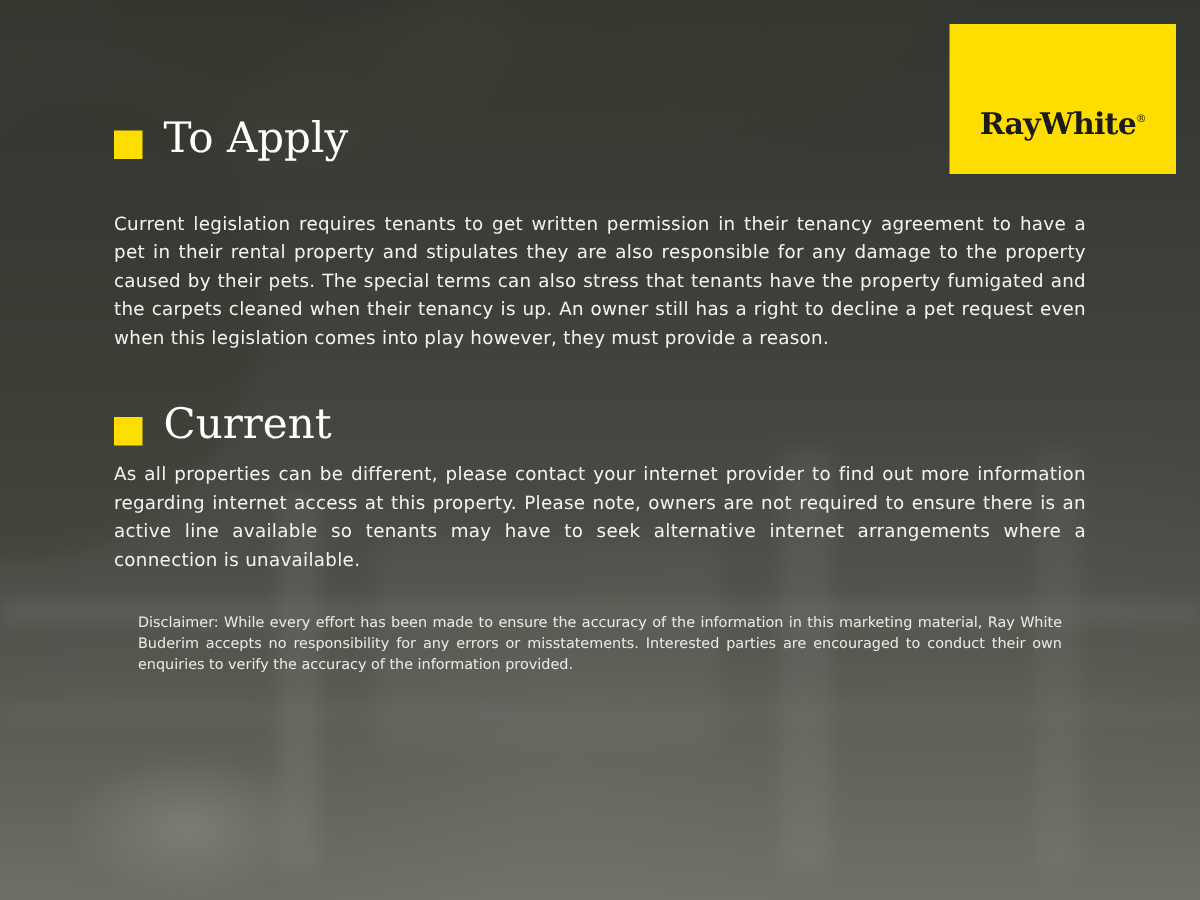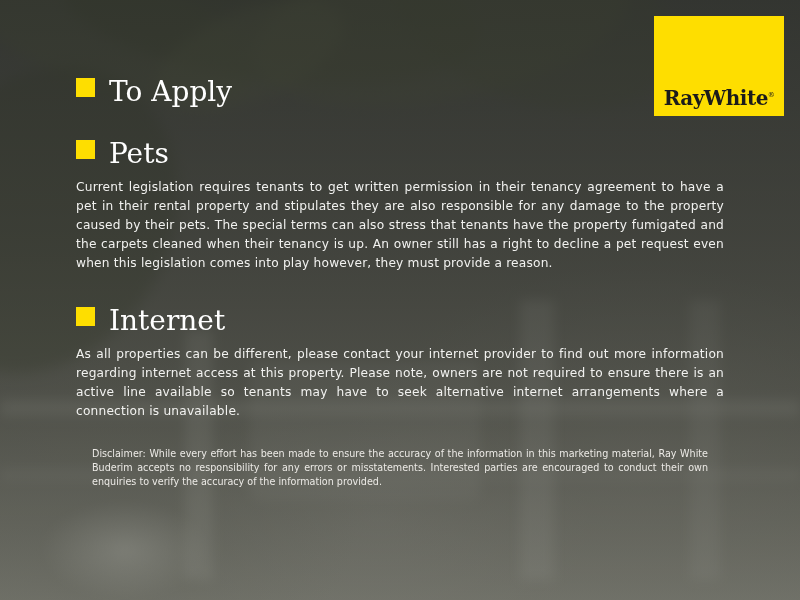--- a/index.html
+++ b/index.html
@@ -67,27 +67,27 @@
     left: 40px; top: 500px; width: 170px; height: 100px;
     background: radial-gradient(ellipse at center, rgba(245,245,235,0.55), rgba(245,245,235,0) 70%);
     filter: blur(4px);
   }
 
   
   .logo-box {
     position: absolute;
     right: 16px;
     top: 16px;
-    width: 130px;
+    width: 151px;
     height: 100px;
     background: #fede00;
     display: flex;
     align-items: flex-end;
     justify-content: center;
-    padding-bottom: 8px;
+    padding-bottom: 24px;
     box-sizing: border-box;
   }
   .logo-text {
     font-family: "DejaVu Serif", serif;
     font-weight: bold;
     font-size: 20px;
     color: #1b1b1b;
     letter-spacing: -0.5px;
     line-height: 1;
     position: relative;
@@ -103,21 +103,21 @@
     position: absolute;
     left: 76px;
     top: 78px;
     width: 648px;
   }
 
   .section { margin-bottom: 4px; }
 
   .sec-head {
     display: flex;
-    align-items: flex-start;
+    align-items: flex-end;
     gap: 14px;
     margin-bottom: 10px;
   }
   .sq {
     width: 19px;
     height: 19px;
     background: #fede00;
     flex: 0 0 auto;
   }
   .sec-title {
@@ -178,31 +178,27 @@
   <div class="content">
 
     <div class="section sec-apply">
       <div class="sec-head">
         <div class="sq"></div>
         <div class="sec-title">To Apply</div>
       </div>
     </div>
 
     <div class="section sec-pets">
-      <div class="sec-head">
-        <div class="sq"></div>
-        <div class="sec-title">Pets</div>
-      </div>
       <p class="body-text">Current legislation requires tenants to get written permission in their tenancy agreement to have a pet in their rental property and stipulates they are also responsible for any damage to the property caused by their pets. The special terms can also stress that tenants have the property fumigated and the carpets cleaned when their tenancy is up. An owner still has a right to decline a pet request even when this legislation comes into play however, they must provide a reason.</p>
     </div>
 
     <div class="section sec-net">
       <div class="sec-head">
         <div class="sq"></div>
-        <div class="sec-title">Internet</div>
+        <div class="sec-title">Current</div>
       </div>
       <p class="body-text">As all properties can be different, please contact your internet provider to find out more information regarding internet access at this property. Please note, owners are not required to ensure there is an active line available so tenants may have to seek alternative internet arrangements where a connection is unavailable.</p>
     </div>
 
     <p class="disclaimer">Disclaimer: While every effort has been made to ensure the accuracy of the information in this marketing material, Ray White Buderim accepts no responsibility for any errors or misstatements. Interested parties are encouraged to conduct their own enquiries to verify the accuracy of the information provided.</p>
 
   </div>
 </div>
 
 </body></html>

